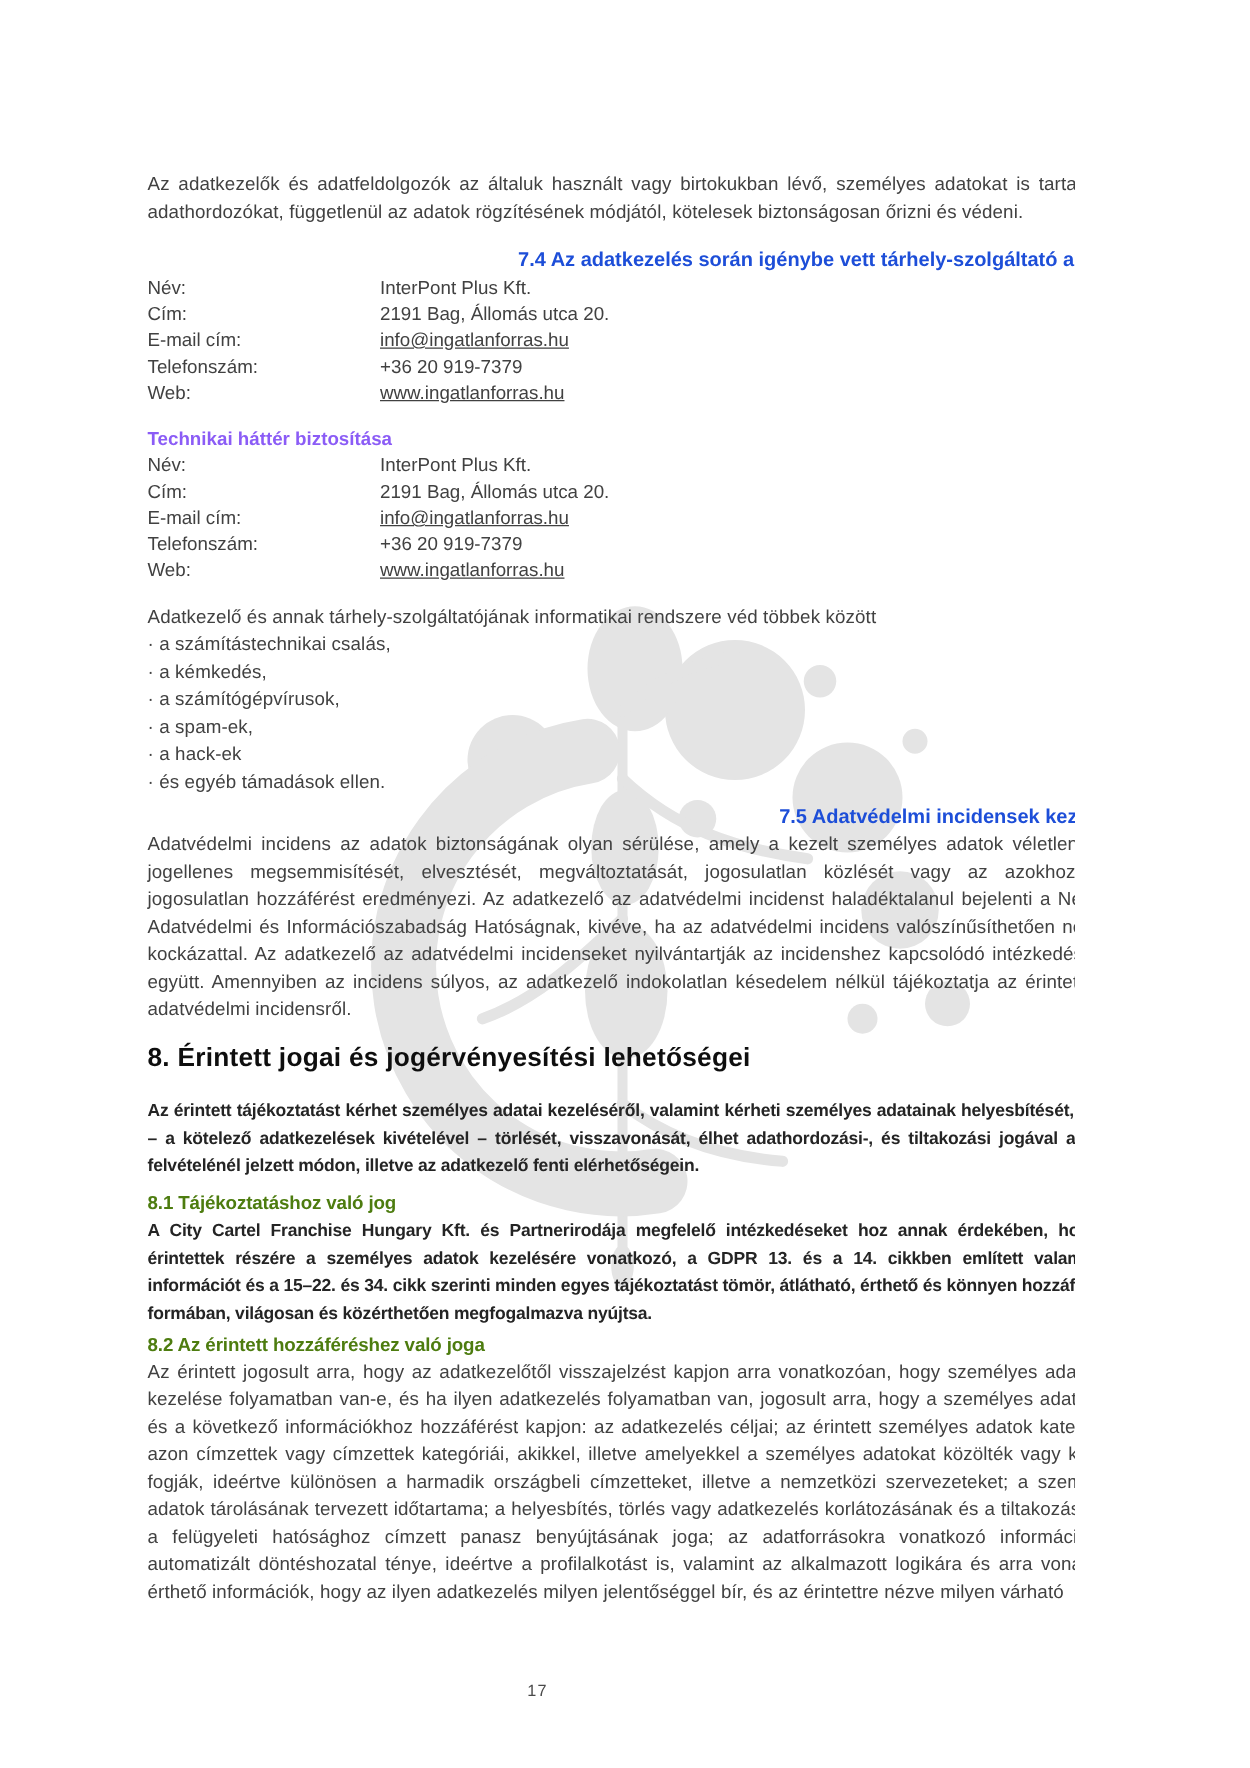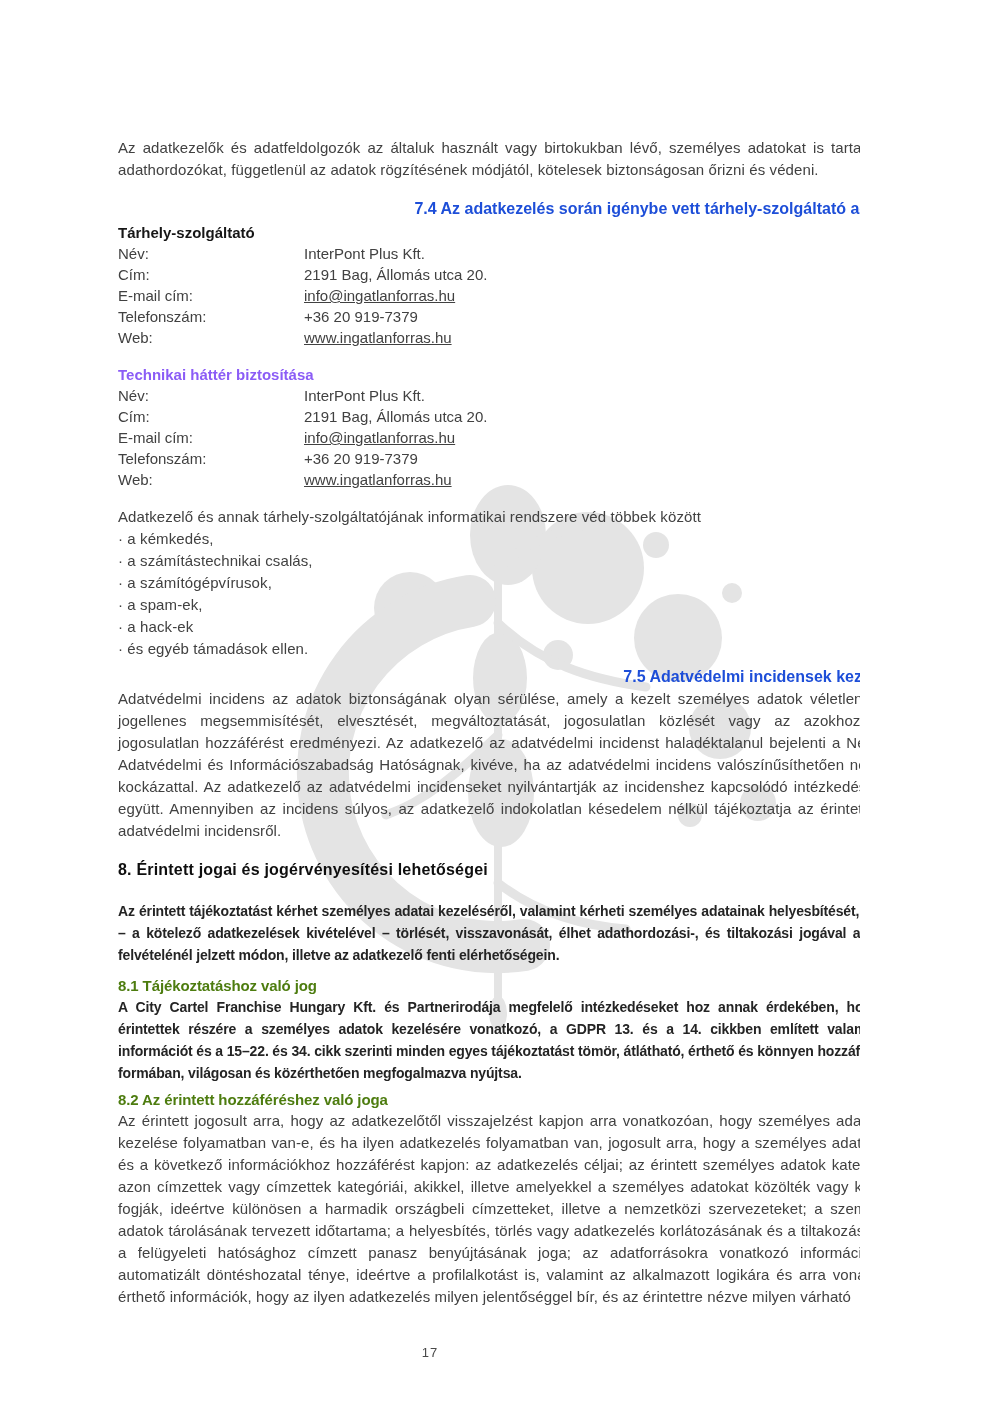--- a/index.html
+++ b/index.html
@@ -29,21 +29,21 @@
   }
   .link { text-decoration:underline; color:#414141; }
 
   .protect { margin-top:16px; }
   .protect p { text-align:left; }
 
   .h75 { margin-top:6px; }
   .p75 { margin-top:0; }
 
   .h-main {
-    margin:14px 0 0 0; font-size:16px; line-height:28px;
+    margin:14px 0 0 0; font-size:21px; line-height:28px;
     font-weight:800; color:#0e0e0e; letter-spacing:0.2px;
   }
   p.narrow {
     margin:10px 0 0 0;
     font-size:14px; line-height:22px; font-weight:700;
     color:#242424; text-align:justify; letter-spacing:-0.15px;
   }
   .h-narrow {
     margin:10px 0 0 0; font-size:15px; line-height:20px;
     font-weight:700; color:#4d7c0f; letter-spacing:-0.1px;
@@ -87,21 +87,20 @@
       <path d="M 240 410 C 276 438, 318 452, 368 456" stroke-width="9"></path>
     </g>
   </svg>
 
   <div class="content">
 
     <p class="body">Az adatkezelők és adatfeldolgozók az általuk használt vagy birtokukban lévő, személyes adatokat is tartalmazó adathordozókat, függetlenül az adatok rögzítésének módjától, kötelesek biztonságosan őrizni és védeni.</p>
 
     <p class="h-sub">7.4 Az adatkezelés során igénybe vett tárhely-szolgáltató adatai:</p>
 
-    <p class="h-block">Tárhely-szolgáltató</p>
     <div class="contact">
       <div class="row">
         <span>Név:</span>
         <span>InterPont Plus Kft.</span>
       </div>
       <div class="row">
         <span>Cím:</span>
         <span>2191 Bag, Állomás utca 20.</span>
       </div>
       <div class="row">
@@ -137,22 +136,22 @@
         <span>+36 20 919-7379</span>
       </div>
       <div class="row">
         <span>Web:</span>
         <span><a class="link">www.ingatlanforras.hu</a></span>
       </div>
     </div>
 
     <div class="protect">
       <p class="body">Adatkezelő és annak tárhely-szolgáltatójának informatikai rendszere véd többek között</p>
+      <p class="body">· a számítástechnikai csalás,</p>
       <p class="body">· a kémkedés,</p>
-      <p class="body">· a számítástechnikai csalás,</p>
       <p class="body">· a számítógépvírusok,</p>
       <p class="body">· a spam-ek,</p>
       <p class="body">· a hack-ek</p>
       <p class="body">· és egyéb támadások ellen.</p>
     </div>
 
     <p class="h-sub h75">7.5 Adatvédelmi incidensek kezelése</p>
     <p class="body p75">Adatvédelmi incidens az adatok biztonságának olyan sérülése, amely a kezelt személyes adatok véletlen vagy jogellenes megsemmisítését, elvesztését, megváltoztatását, jogosulatlan közlését vagy az azokhoz való jogosulatlan hozzáférést eredményezi. Az adatkezelő az adatvédelmi incidenst haladéktalanul bejelenti a Nemzeti Adatvédelmi és Információszabadság Hatóságnak, kivéve, ha az adatvédelmi incidens valószínűsíthetően nem jár kockázattal. Az adatkezelő az adatvédelmi incidenseket nyilvántartják az incidenshez kapcsolódó intézkedésekkel együtt. Amennyiben az incidens súlyos, az adatkezelő indokolatlan késedelem nélkül tájékoztatja az érintettet az adatvédelmi incidensről.</p>
 
     <p class="h-main">8. Érintett jogai és jogérvényesítési lehetőségei</p>

